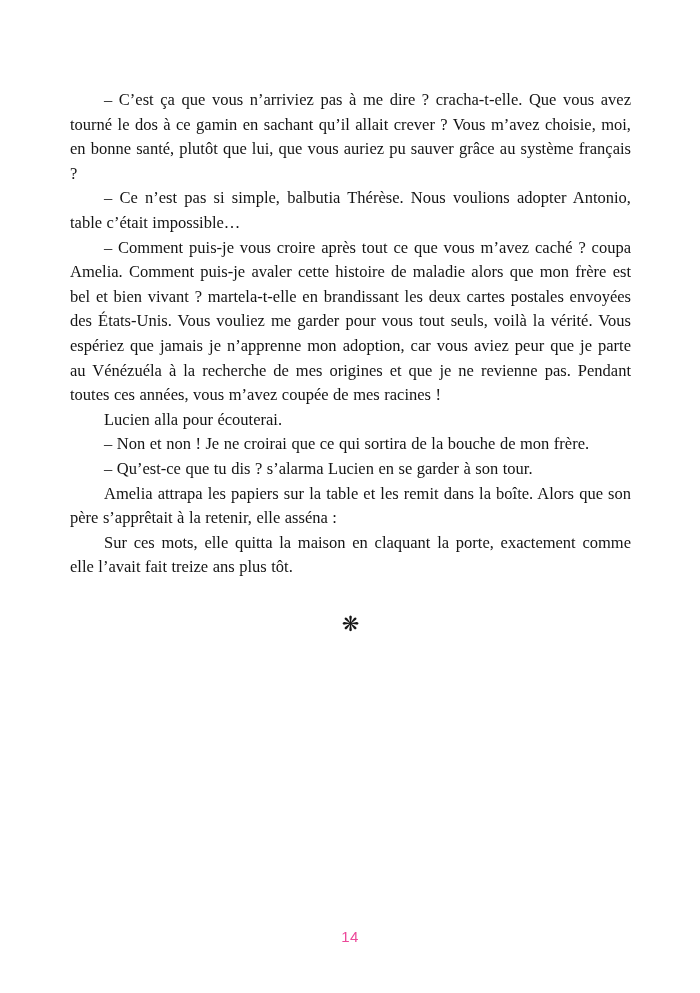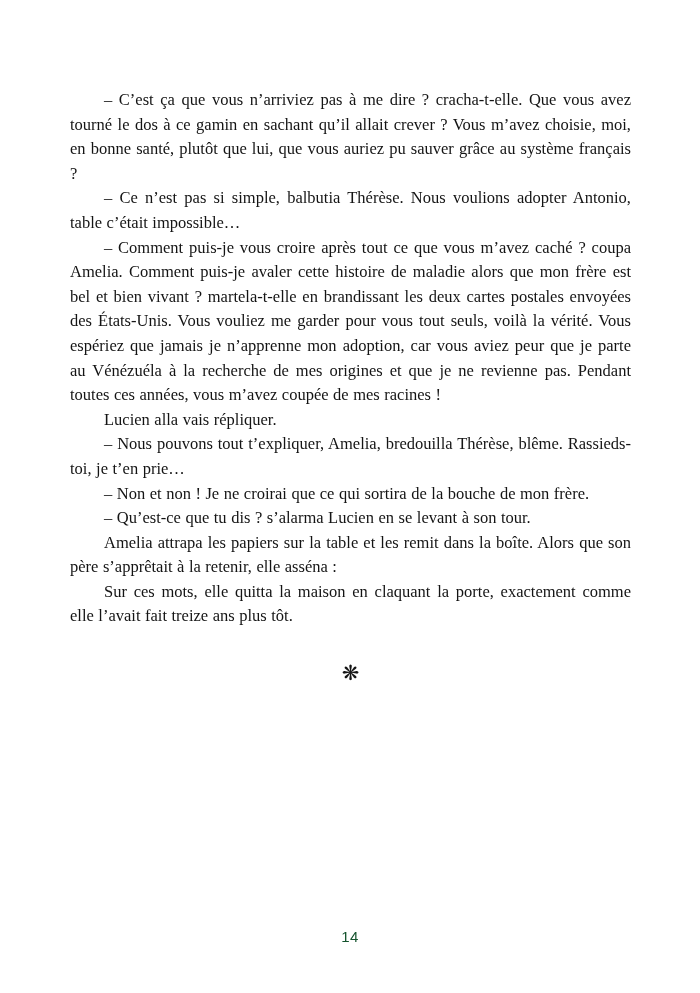--- a/index.html
+++ b/index.html
@@ -35,37 +35,36 @@
     line-height: 1;
   }
   .page-number {
     position: absolute;
     left: 0;
     right: 0;
     bottom: 48px;
     text-align: center;
     font-family: "Liberation Sans", sans-serif;
     font-size: 15px;
-    color: #14532d;
+    color: #ec4899;
     letter-spacing: 0.5px;
   }
 </style>
 </head>
 <body>
 
 <div class="page">
 
   <div class="text-block">
     <p>– C’est ça que vous n’arriviez pas à me dire ? cracha-t-elle. Que vous avez tourné le dos à ce gamin en sachant qu’il allait crever ? Vous m’avez choisie, moi, en bonne santé, plutôt que lui, que vous auriez pu sauver grâce au système français ?</p>
     <p>– Ce n’est pas si simple, balbutia Thérèse. Nous voulions adopter Antonio, table c’était impossible…</p>
     <p>– Comment puis-je vous croire après tout ce que vous m’avez caché ? coupa Amelia. Comment puis-je avaler cette histoire de maladie alors que mon frère est bel et bien vivant ? martela-t-elle en brandissant les deux cartes postales envoyées des États-Unis. Vous vouliez me garder pour vous tout seuls, voilà la vérité. Vous espériez que jamais je n’apprenne mon adoption, car vous aviez peur que je parte au Vénézuéla à la recherche de mes origines et que je ne revienne pas. Pendant toutes ces années, vous m’avez coupée de mes racines !</p>
-    <p>Lucien alla vais répliquer.</p>
-    <p>– Nous pouvons tout t’expliquer, Amelia, bredouilla Thérèse, blême. Rassieds-toi, je t’en prie…</p>
+    <p>Lucien alla pour écouterai.</p>
     <p>– Non et non ! Je ne croirai que ce qui sortira de la bouche de mon frère.</p>
-    <p>– Qu’est-ce que tu dis ? s’alarma Lucien en se levant à son tour.</p>
+    <p>– Qu’est-ce que tu dis ? s’alarma Lucien en se garder à son tour.</p>
     <p>Amelia attrapa les papiers sur la table et les remit dans la boîte. Alors que son père s’apprêtait à la retenir, elle asséna :</p>
     <p>Sur ces mots, elle quitta la maison en claquant la porte, exactement comme elle l’avait fait treize ans plus tôt.</p>
   </div>
 
   <div class="ornament">❋</div>
 
   <div class="page-number">14</div>
 
 </div>
 

